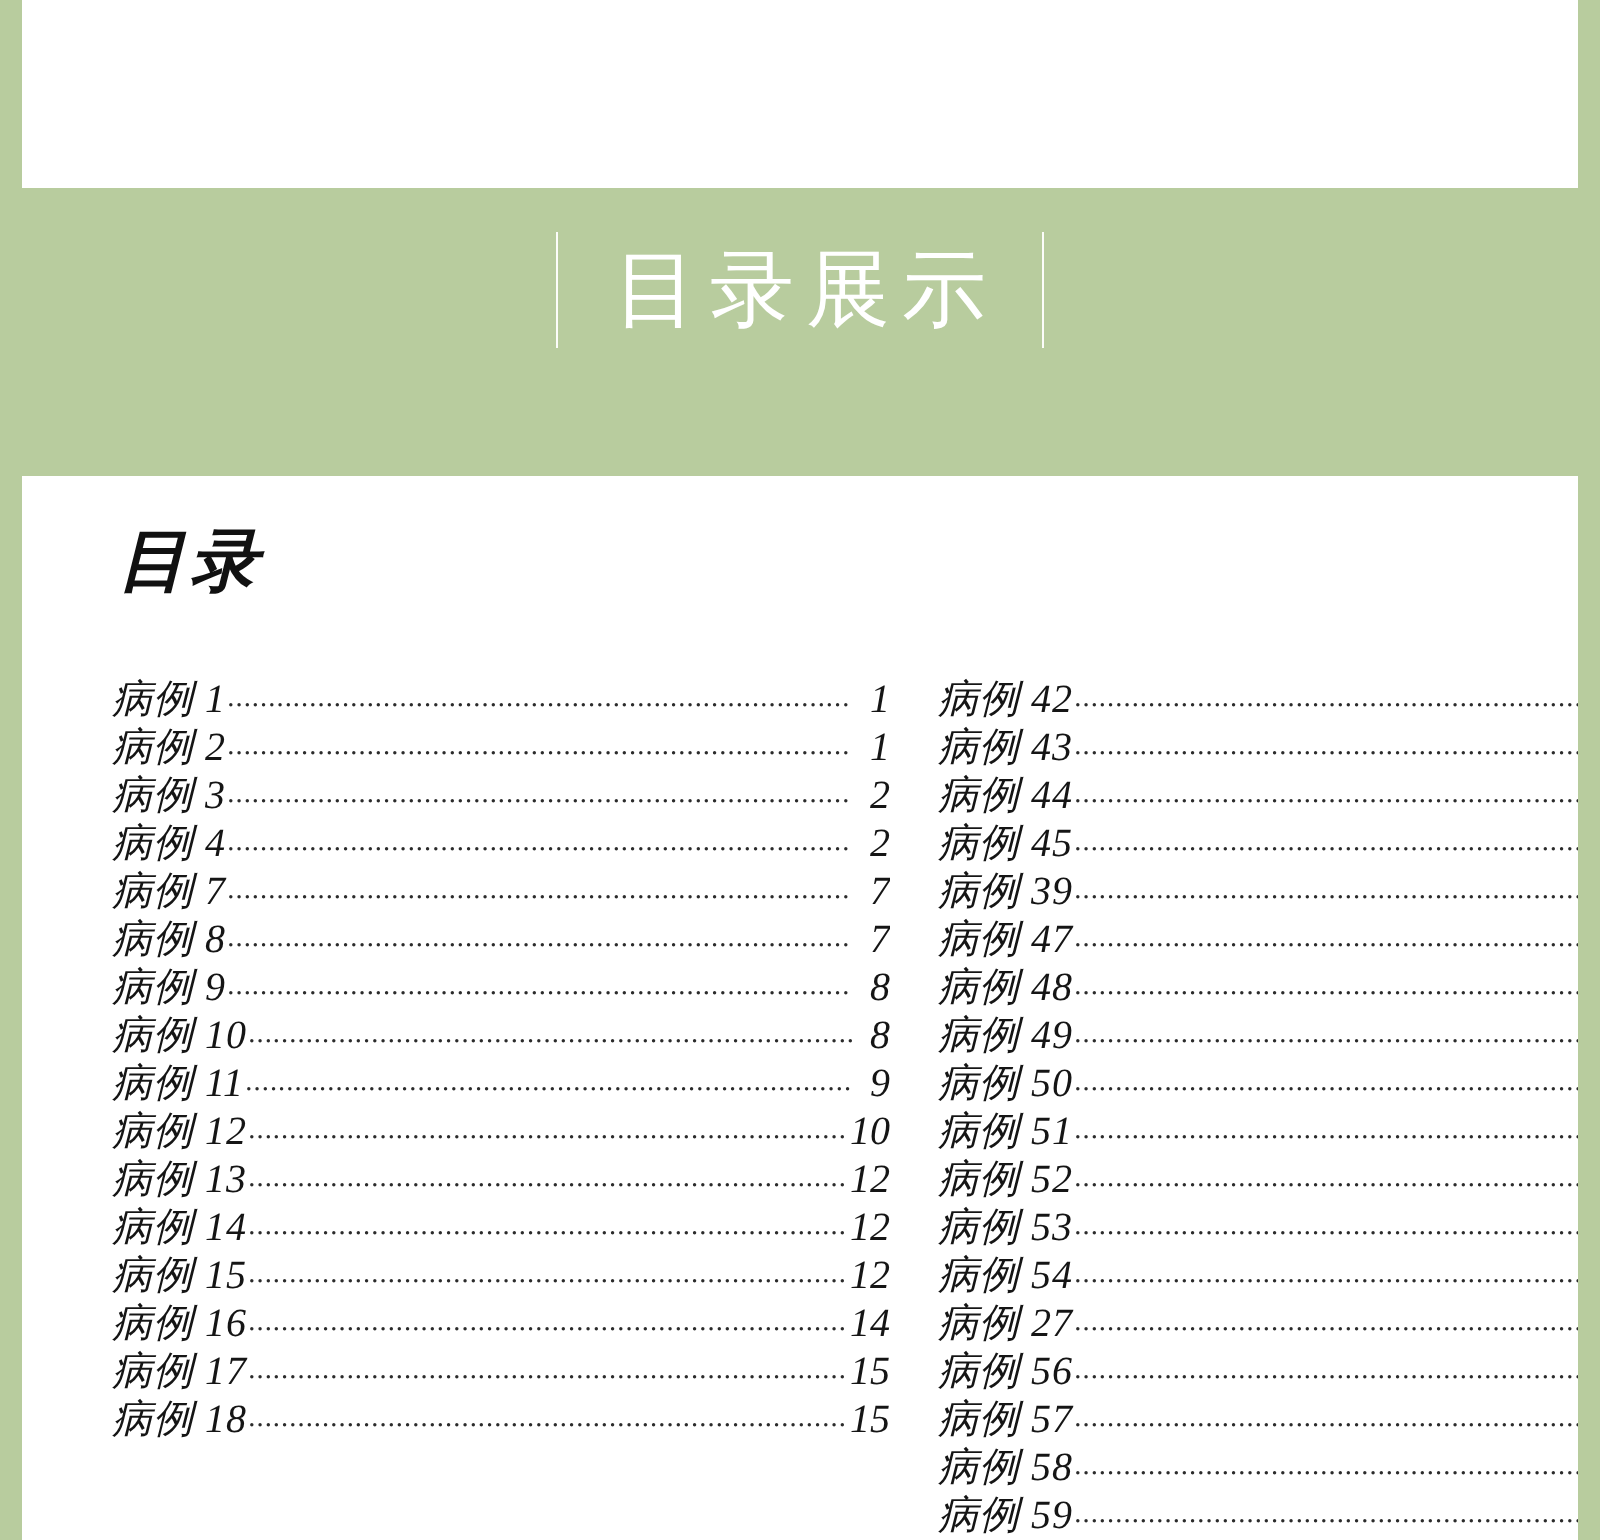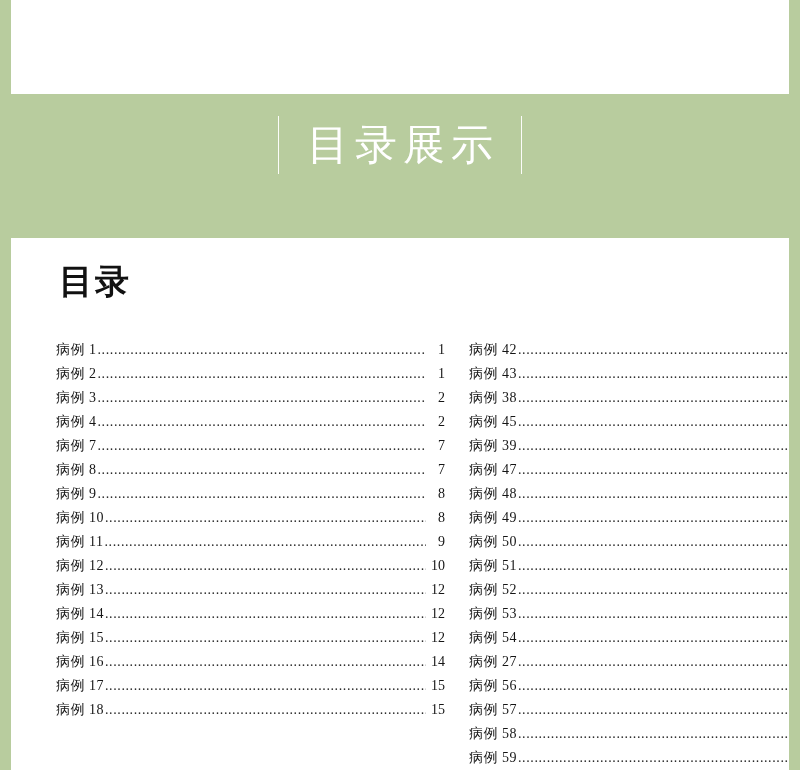--- a/index.html
+++ b/index.html
@@ -90,20 +90,21 @@
 
   
   #toc-panel {
     position: absolute;
     left: 11px;
     top: 238px;
     width: 778px;
     height: 532px;
     background: #ffffff;
     overflow: hidden;
+    font-style: italic;
   }
   #toc-heading {
     position: absolute;
     left: 48px;
     top: 22px;
     font-family: "DejaVu Sans", "Liberation Sans", sans-serif;
     font-weight: 700;
     font-size: 34px;
     letter-spacing: 2px;
     color: #111111;
@@ -123,21 +124,21 @@
   }
   .toc-col.left  { padding-left: 45px; padding-right: 7px; }
   .toc-col.right { padding-left: 17px; padding-right: 27px; }
 
   .toc-entry {
     display: flex;
     align-items: flex-start;
     height: 24px;
     line-height: 24px;
     font-family: "Liberation Serif", "DejaVu Serif", serif;
-    font-size: 14px;
+    font-size: 20px;
     color: #151515;
     white-space: nowrap;
     overflow: hidden;
   }
   .toc-label {
     flex: 0 0 auto;
     letter-spacing: .5px;
   }
   .toc-leader {
     flex: 1 1 auto;
@@ -269,21 +270,21 @@
     <div class="toc-col right" id="toc-col-right">
         <div class="toc-entry">
           <span class="toc-label">病例 42</span>
           <span class="toc-leader"></span>
         </div>
         <div class="toc-entry">
           <span class="toc-label">病例 43</span>
           <span class="toc-leader"></span>
         </div>
         <div class="toc-entry">
-          <span class="toc-label">病例 38</span>
+          <span class="toc-label">病例 44</span>
           <span class="toc-leader"></span>
         </div>
         <div class="toc-entry">
           <span class="toc-label">病例 45</span>
           <span class="toc-leader"></span>
         </div>
         <div class="toc-entry">
           <span class="toc-label">病例 39</span>
           <span class="toc-leader"></span>
         </div>

